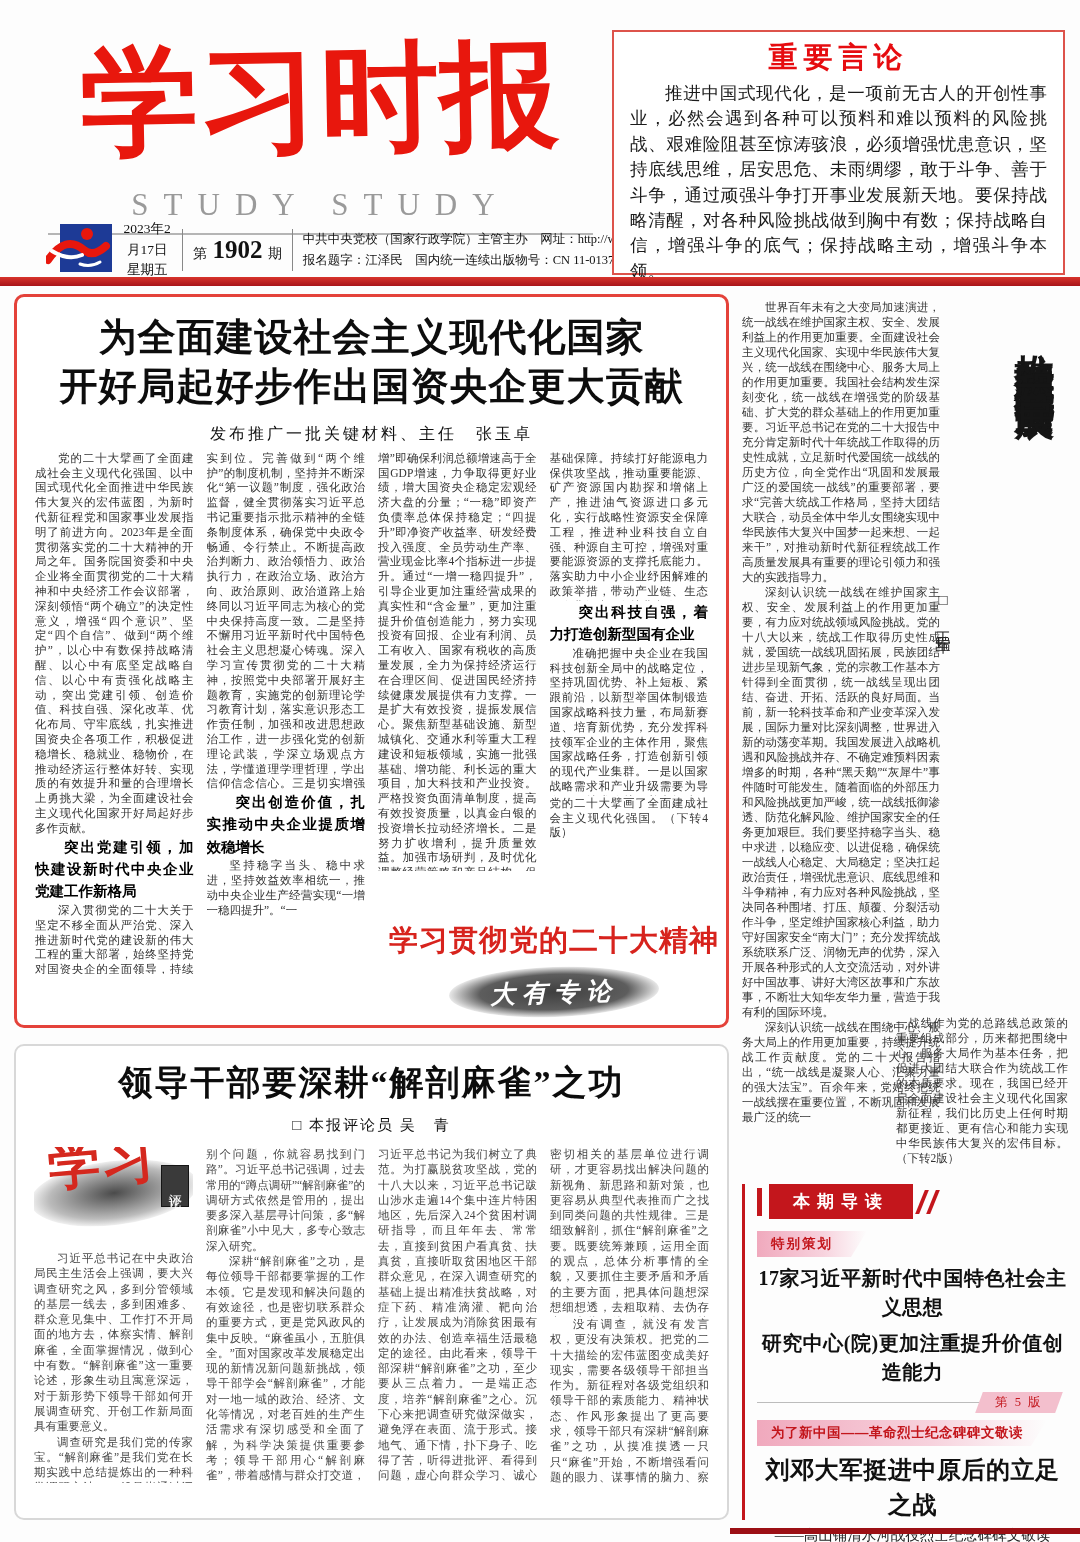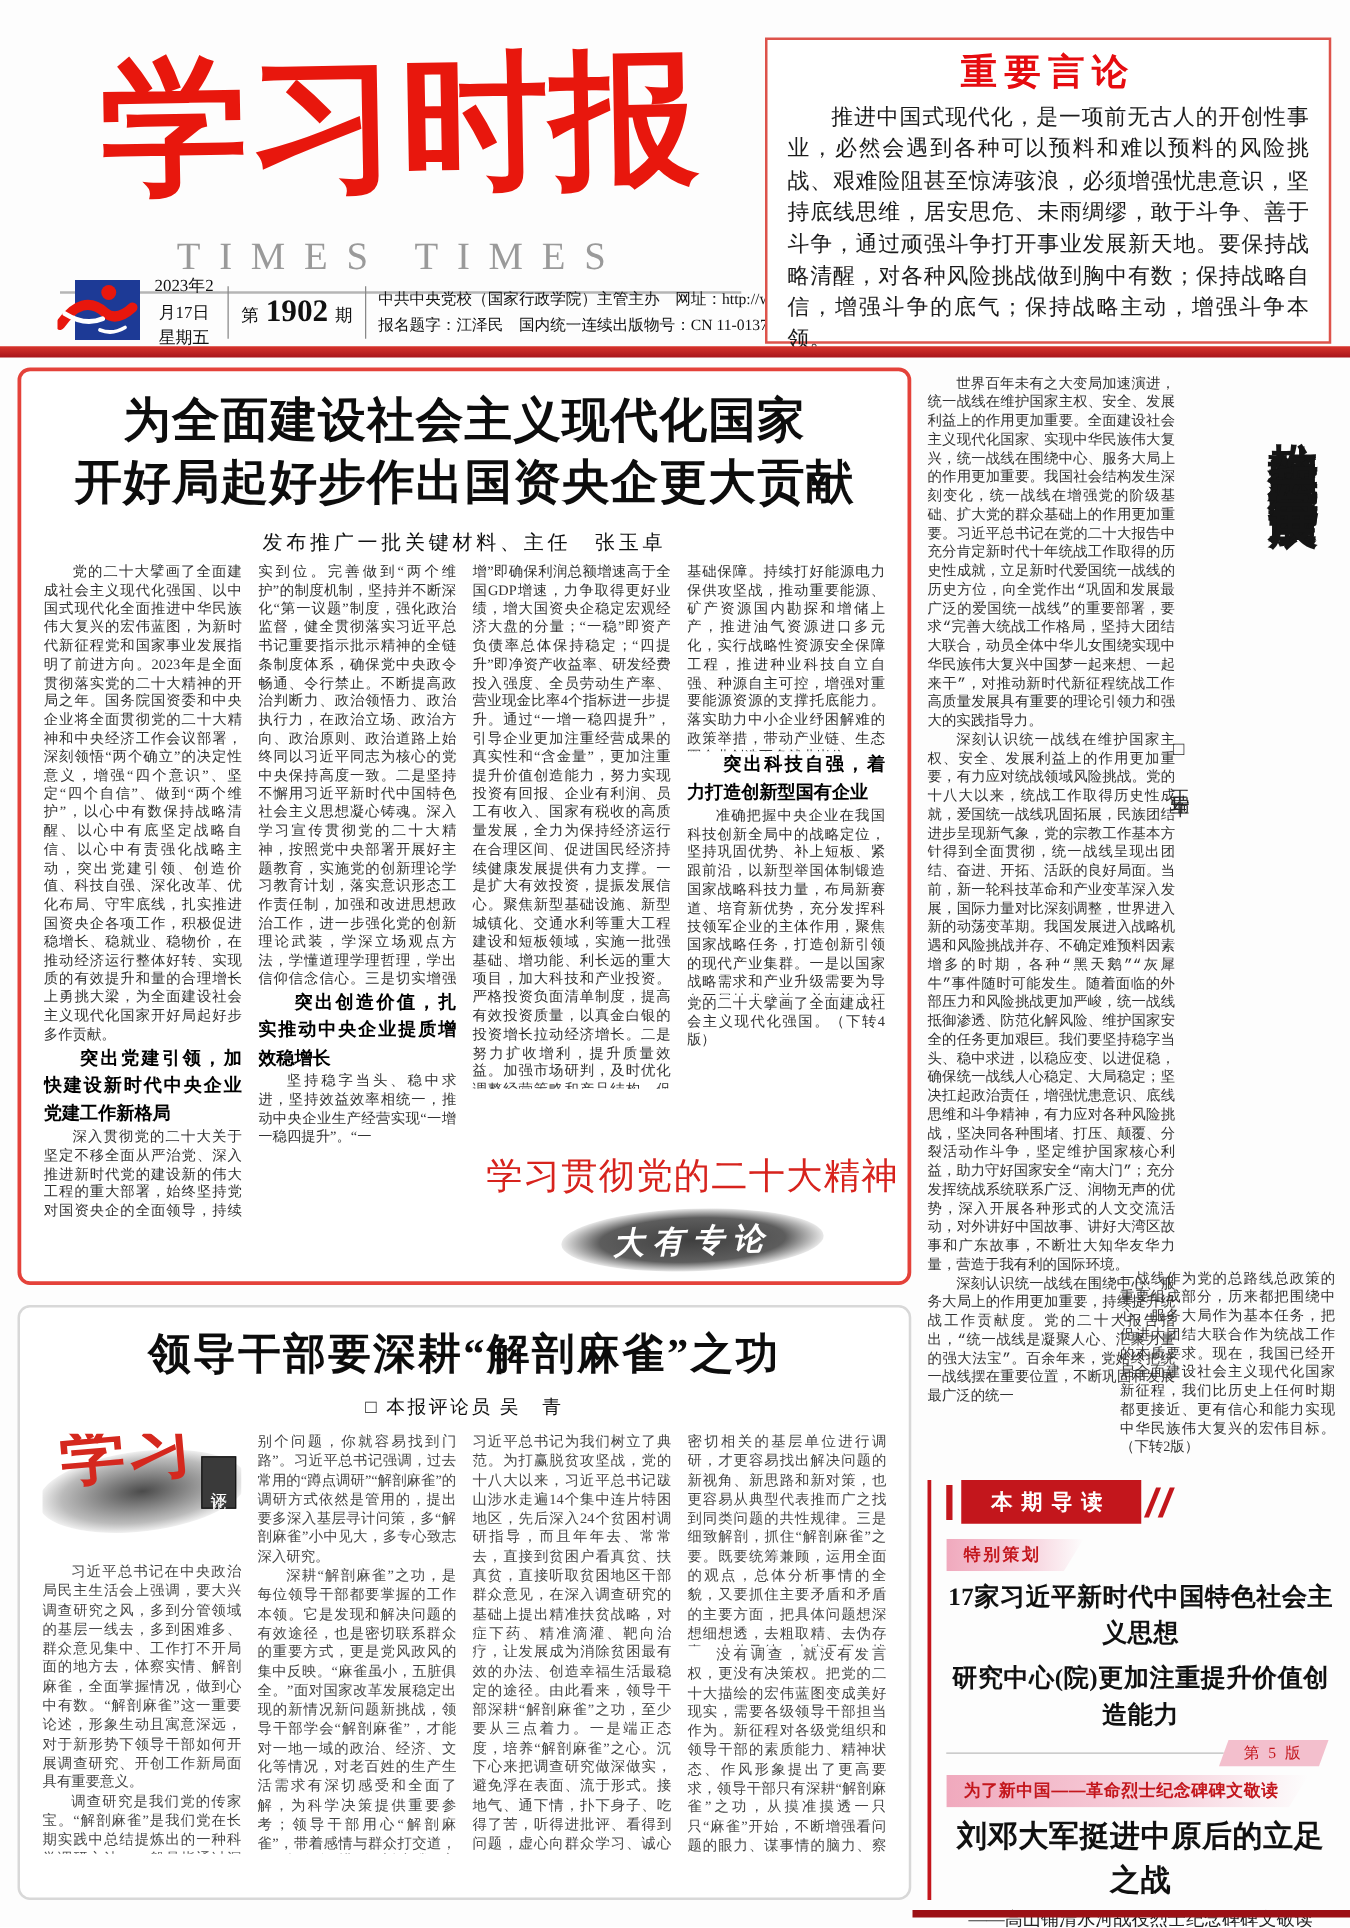--- a/index.html
+++ b/index.html
@@ -38,30 +38,30 @@
   .lcol{flex:1;overflow:hidden;font-size:11.5px;line-height:14.8px;text-align:justify;color:#333;}
   .h-tall{height:523px;}
   .h-short{height:420px;}
   .lcol p{margin:0;}
   .ind{text-indent:2em;}
   .noind{text-indent:0;}
   .clamp{overflow:hidden;display:block;}
   .sub{font-family:"Liberation Sans","DejaVu Sans",sans-serif;font-weight:700;font-size:14.5px;
        line-height:1.55;margin:7px 0;text-indent:2em;color:#000;}
   .lead-banner{position:absolute;right:4px;bottom:8px;width:336px;text-align:center;}
-  .banner-text{font-family:"Liberation Sans","DejaVu Sans",sans-serif;font-weight:400;font-size:29px;
+  .banner-text{font-family:"Liberation Sans","DejaVu Sans",sans-serif;font-weight:700;font-size:29px;
                color:#d7231d;letter-spacing:1px;white-space:nowrap;}
   .stamp{margin:6px auto 0;width:210px;height:50px;border-radius:50%;display:flex;align-items:center;justify-content:center;
          background:radial-gradient(ellipse at center,#3f3f3f 0%,#5d5d5d 50%,rgba(110,110,110,0) 74%);transform:rotate(-2deg);}
   .stamp-text{color:#fff;font-weight:700;font-size:25px;font-style:italic;letter-spacing:7px;white-space:nowrap;}
 
   
   .unity{position:absolute;left:742px;top:296px;width:326px;height:872px;}
   .unity-text{position:absolute;left:0;top:4px;width:198px;height:864px;overflow:hidden;
-              font-size:11.5px;line-height:15px;text-align:justify;color:#333;font-family:Liberation Mono, monospace;}
+              font-size:11.5px;line-height:15px;text-align:justify;color:#333;}
   .unity-text p{margin:0;}
   .unity-title{position:absolute;right:6px;top:26px;height:706px;writing-mode:vertical-rl;
                font-weight:700;font-size:40px;letter-spacing:3px;color:#151515;overflow:hidden;}
   .unity-author{position:absolute;right:116px;top:296px;writing-mode:vertical-rl;font-size:15px;
                 letter-spacing:4px;color:#222;}
   .unity-cont{position:absolute;right:0;bottom:2px;width:172px;height:150px;overflow:hidden;
               font-size:11.5px;line-height:15px;text-align:justify;color:#333;margin-top:17px;}
   .unity-cont p{margin:0;}
 
   
@@ -103,21 +103,21 @@
   .gpage span{display:inline-block;transform:skewX(20deg);letter-spacing:2px;}
   .guide-rule{position:absolute;left:-15px;bottom:-14px;width:352px;height:6px;background:#9c1015;}
 </style>
 </head>
 <body>
 
 <div id="page">
 
   <div class="masthead">
     <div class="mast-title">学习时报</div>
-    <div class="mast-en">TIMES TIMES</div>
+    <div class="mast-en">STUDY STUDY</div>
   </div>
 
   <div class="dateline">
     <span class="paper-logo">
       <svg width="66" height="48" viewBox="0 0 66 48">
         <rect x="14" y="0" width="52" height="48" fill="#1d3a96"></rect>
         <path d="M2 36 Q20 10 38 26 Q47 34 60 22" stroke="#e8170d" stroke-width="8" fill="none" stroke-linecap="round"></path>
         <circle cx="41" cy="10" r="6" fill="#e8170d"></circle>
         <path d="M6 27 Q22 37 36 31" stroke="#ffffff" stroke-width="4" fill="none" stroke-linecap="round"></path>
         <path d="M34 40 Q44 44 54 38" stroke="#ffffff" stroke-width="3" fill="none" stroke-linecap="round"></path>

